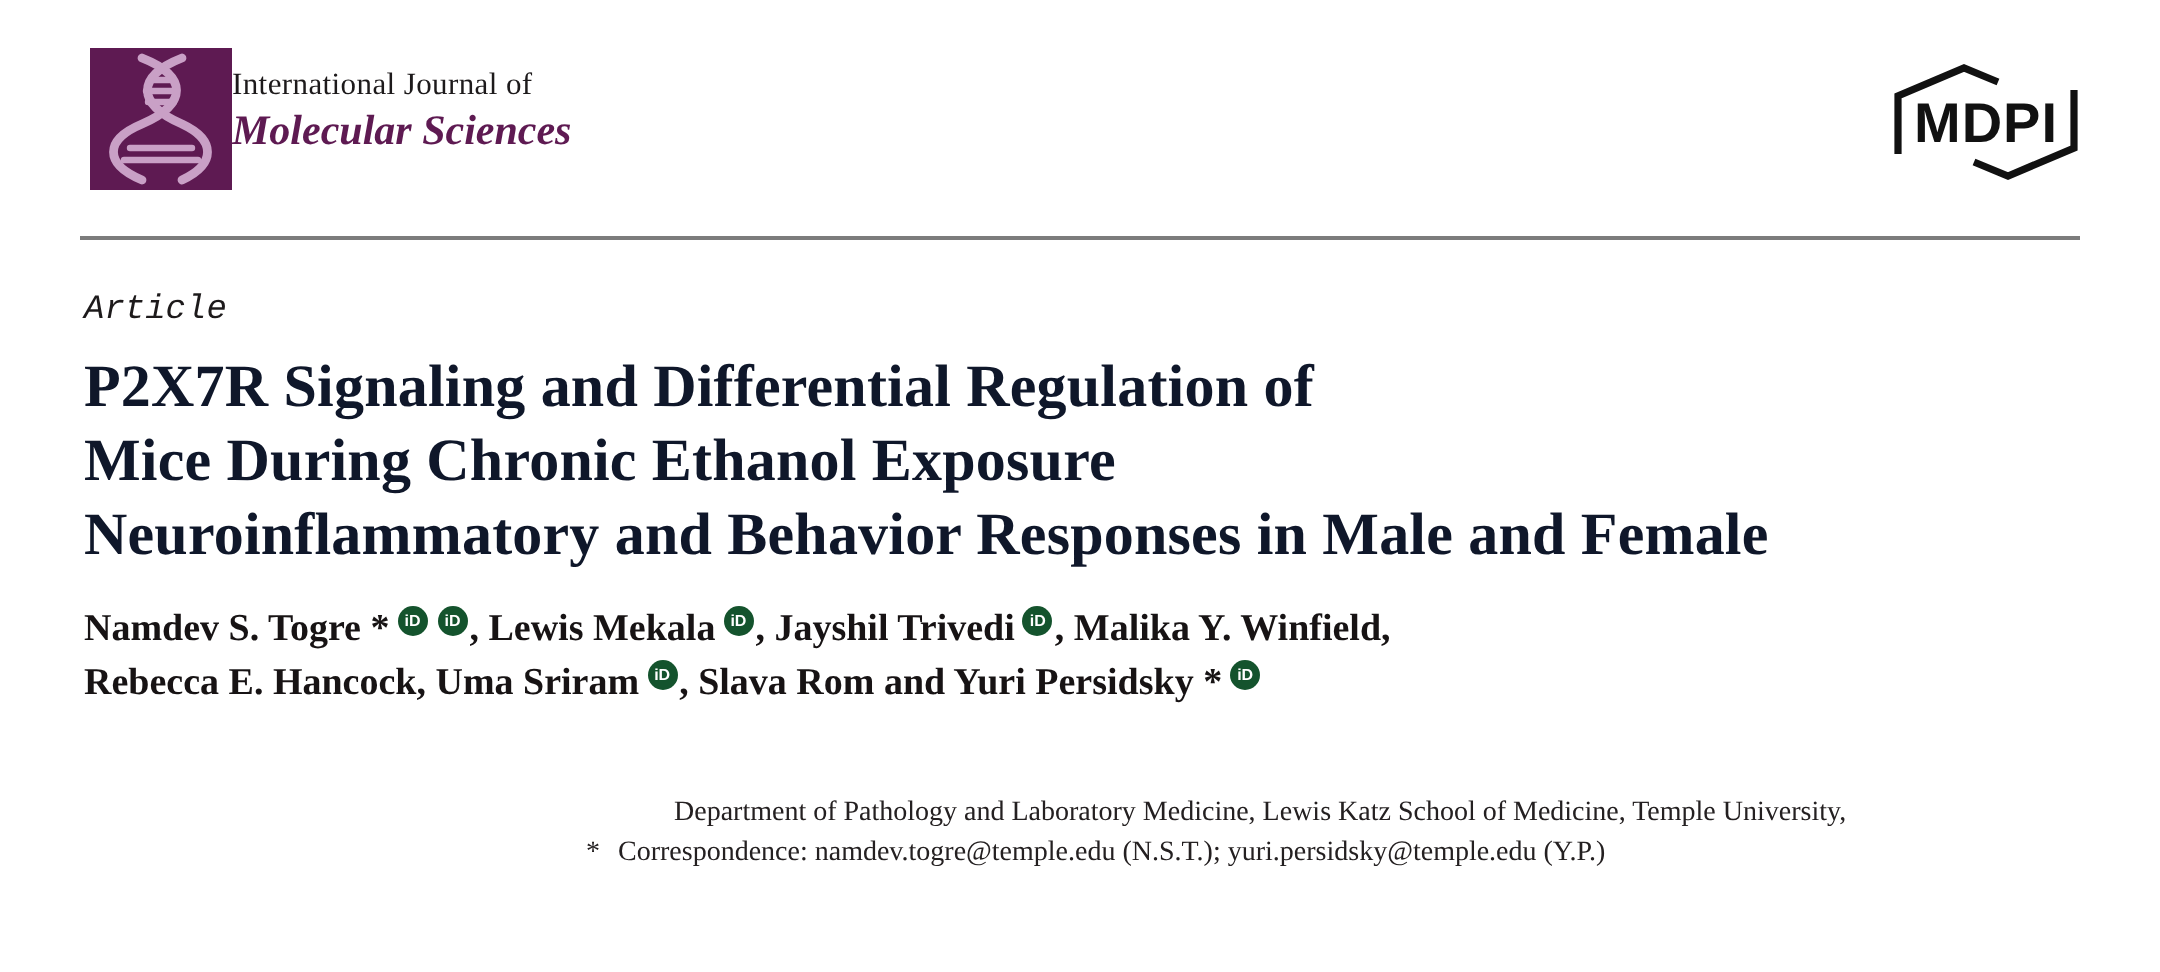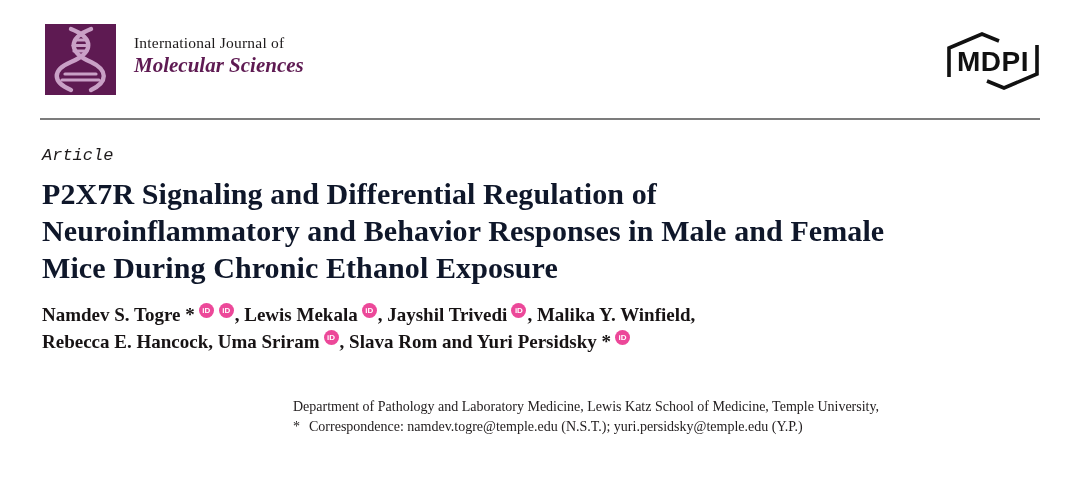--- a/index.html
+++ b/index.html
@@ -1,47 +1,47 @@
 <!DOCTYPE html>
 <html><head>
 <meta charset="utf-8">
 <style>
   * { margin:0; padding:0; box-sizing:border-box; }
   body { background:#ffffff; font-family:"Liberation Serif", serif; color:#1d1a1b; }
   .page { position:relative; width:1080px; height:486px; background:#ffffff; overflow:hidden; }
 
   
-  .logo-block { position:absolute; left:45px; top:24px; display:flex; align-items:flex-start; gap:18px; cursor:pointer; }
+  .logo-block { position:absolute; left:45px; top:24px; display:flex; align-items:flex-start; gap:0; cursor:pointer; }
   .logo-square { width:71px; height:71px; background:#5e1a52; display:block; }
   .journal-name { padding-top:10px; }
   .journal-name .line1 { font-size:15.5px; color:#1d1a1b; letter-spacing:0.2px; }
   .journal-name .line2 { font-size:21px; font-weight:bold; font-style:italic; color:#5e1a52; margin-top:1px; }
 
   .mdpi-logo { position:absolute; left:942px; top:30px; width:102px; height:62px; cursor:pointer; }
 
   .divider { position:absolute; left:40px; top:118px; width:1000px; height:2px; background:#7c7c7c; }
 
   
   .content { position:absolute; left:42px; top:146px; width:1000px; }
   .article-type { font-style:italic; font-size:17px; color:#1d1a1b;font-family:Liberation Mono, monospace; }
   .title { margin-top:10px; font-size:30px; font-weight:bold; line-height:37px; letter-spacing:0.1px; color:#0f172a; }
   .title div { white-space:nowrap; }
 
   .authors { margin-top:15px; font-size:19px; font-weight:bold; line-height:27px; color:#171314; }
   .authors .a-line { white-space:nowrap; display:flex; align-items:center; }
   .authors .a-line span.seg { display:inline-block; }
   .orcid { display:inline-flex; align-items:center; justify-content:center;
-           width:15px; height:15px; border-radius:50%; background:#ec4899;
+           width:15px; height:15px; border-radius:50%; background:#14532d;
            color:#ffffff; font-family:"Liberation Sans", sans-serif;
            font-size:8px; font-weight:bold; font-style:normal;
            margin:0 1px 0 4px; flex:0 0 auto; cursor:pointer; position:relative; top:-4px; }
 
   
   .affiliation { margin-left:251px; margin-top:42px; font-size:14px; line-height:20px; color:#242021; }
-  .aff-line { white-space:nowrap; }
+  .aff-line { white-space:nowrap;margin-left:44px; }
   .corr-line { display:flex; gap:9px; white-space:nowrap; }
 </style>
 </head>
 <body>
 
 <div class="page">
 
   <div class="logo-block">
     <span class="logo-square">
       <svg width="71" height="71" viewBox="0 0 71 71" xmlns="http://www.w3.org/2000/svg">
@@ -75,22 +75,22 @@
     </svg>
   </div>
 
   <div class="divider"></div>
 
   <div class="content">
     <div class="article-type">Article</div>
 
     <div class="title">
       <div>P2X7R Signaling and Differential Regulation of</div>
+      <div>Mice During Chronic Ethanol Exposure</div>
       <div>Neuroinflammatory and Behavior Responses in Male and Female</div>
-      <div>Mice During Chronic Ethanol Exposure</div>
     </div>
 
     <div class="authors">
       <div class="a-line">
         <span class="seg">Namdev S. Togre *</span>
         <span class="orcid">
             <span>iD</span>
           </span>
         <span class="orcid">
             <span>iD</span>

